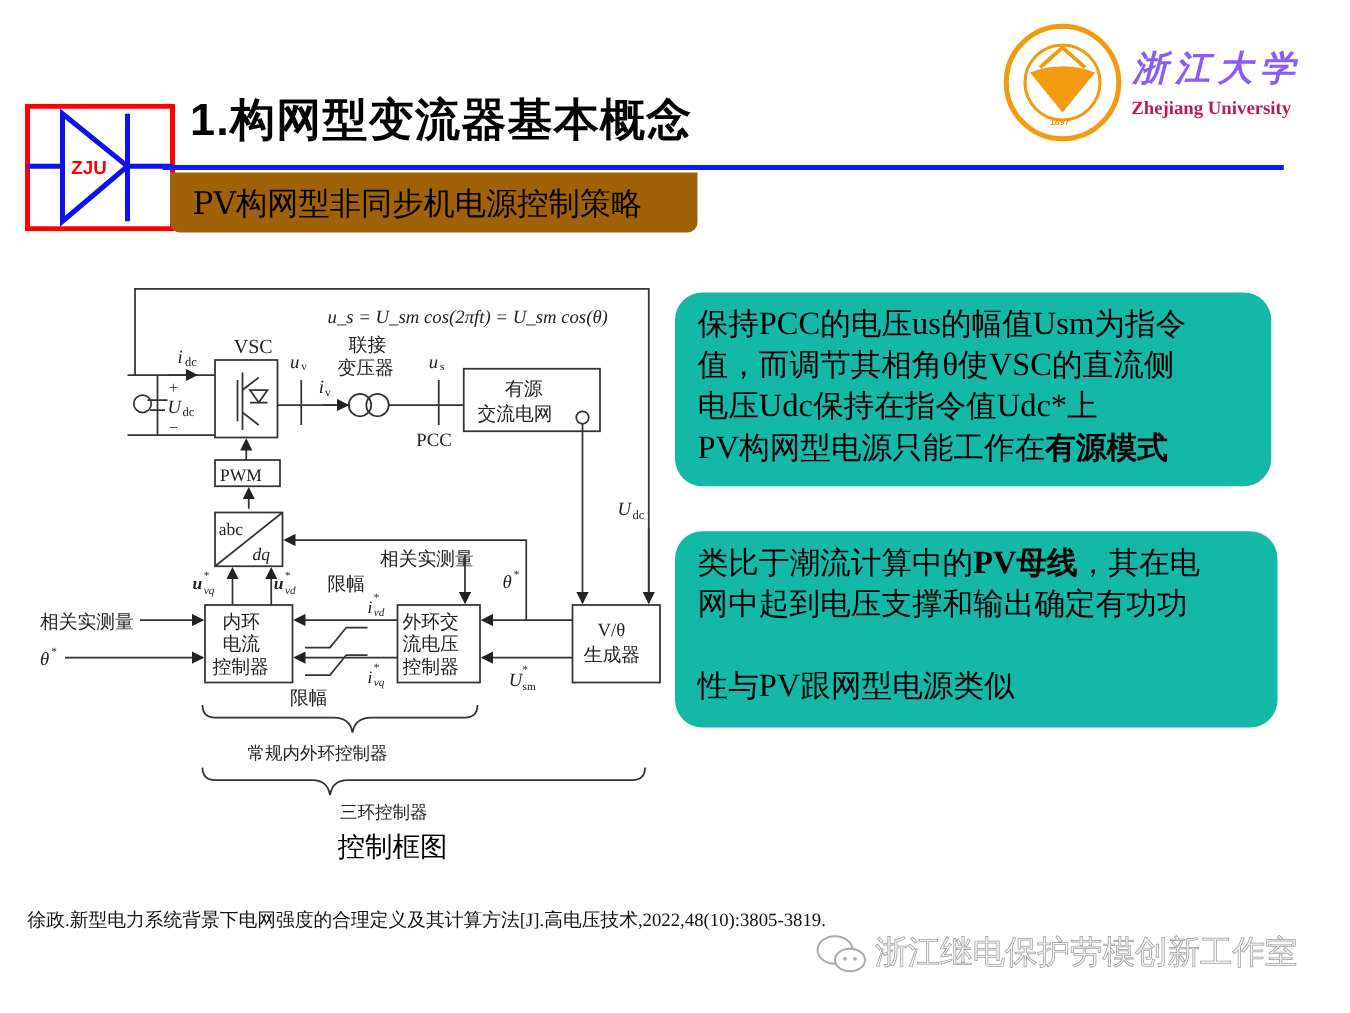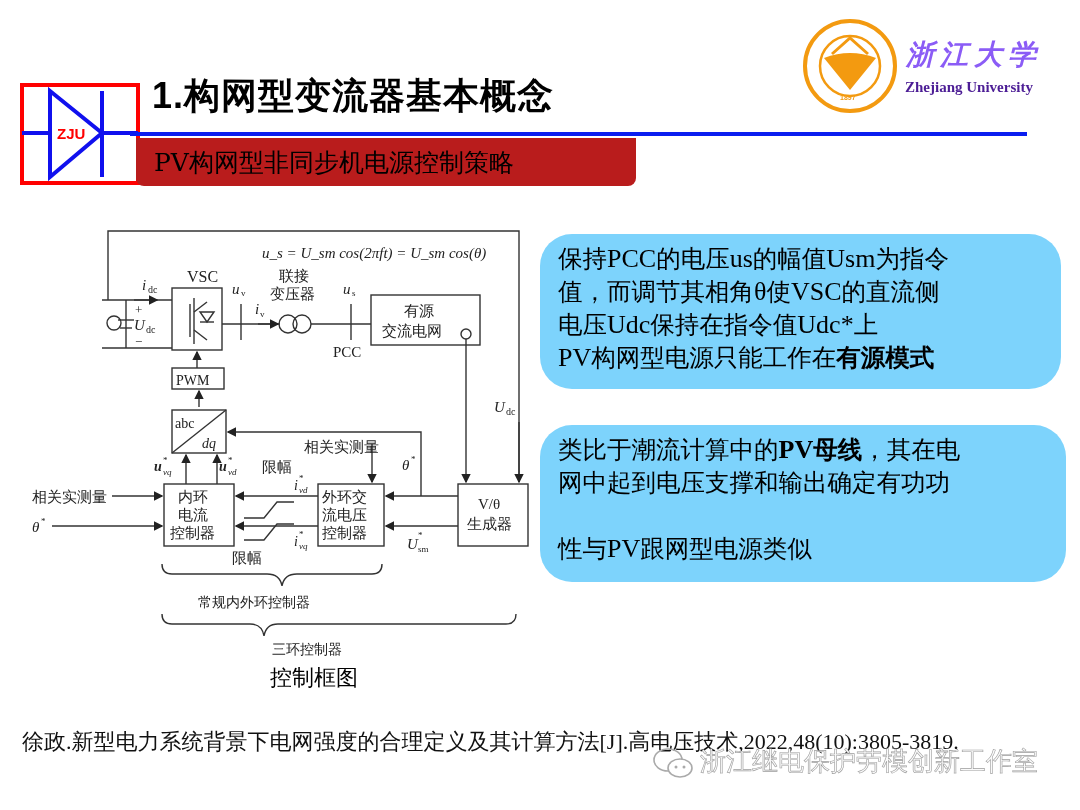--- a/index.html
+++ b/index.html
@@ -8,48 +8,48 @@
   .abs { position:absolute; }
 
   
   .zju-logo { left:20px; top:83px; width:120px; height:102px; }
 
   
   .title { left:152px; top:72px; font-size:36px; font-weight:bold;
            font-family:Liberation Sans, sans-serif; letter-spacing:1px; white-space:nowrap; }
   .rule { left:130px; top:132px; width:897px; height:4px; background:#0a1ef0; }
 
-  .subtitle { left:136px; top:138px; width:500px; height:48px; background:#b91c1c;
+  .subtitle { left:136px; top:138px; width:422px; height:48px; background:#a16207;
               border-radius:0 0 8px 8px; }
   .subtitle span { position:absolute; left:18px; top:8px; font-size:25px;
                    font-family:"DejaVu Serif","Liberation Serif",serif; white-space:nowrap; }
 
   
   .emblem { left:802px; top:18px; width:96px; height:96px; }
   .uni-cn { left:906px; top:36px; font-size:28px; color:#8b5cf6; font-weight:bold;
             font-family:"DejaVu Serif","Liberation Serif",serif; letter-spacing:6px; font-style:italic; white-space:nowrap; }
-  .uni-en { left:905px; top:79px; font-size:15px; color:#4c1d95; font-weight:bold;
+  .uni-en { left:905px; top:79px; font-size:15px; color:#be185d; font-weight:bold;
             font-family:"Liberation Serif","DejaVu Serif",serif; white-space:nowrap; }
 
   
   .diagram { left:22px; top:222px; width:510px; height:480px; }
   .diagram text { font-family:"Liberation Serif","DejaVu Serif",serif; fill:#222; }
 
   .caption { left:270px; top:663px; font-size:22px; white-space:nowrap; }
 
   
-  .box { background:#7dd3fc; border-radius:32px;padding-left:44px; }
+  .box { background:#14b8a6; border-radius:22px; }
   .box1 { left:540px; top:234px; width:477px; height:155px; }
   .box2 { left:540px; top:425px; width:482px; height:157px; }
   .box p { margin:0; position:absolute; left:18px; top:8px; right:10px;
            font-size:24.5px; line-height:33px; font-family:"DejaVu Sans","Liberation Sans",sans-serif; }
   .box .lat { font-family:"Liberation Serif","DejaVu Serif",serif; font-size:26px; }
   .box b { font-weight:bold; }
 
-  .reference { left:22px; top:727px; font-size:22px; white-space:nowrap;
+  .reference { left:22px; top:727px; font-size:15px; white-space:nowrap;
                font-family:"Liberation Serif","DejaVu Serif",serif; color:#111; }
   .watermark { left:652px; top:744px; font-size:26px; color:rgba(150,150,150,0.85); white-space:nowrap;
                -webkit-text-stroke:0.6px rgba(90,90,90,0.6); color:#fafafa; }
   .wm-icon { left:652px; top:746px; width:44px; height:36px; }
 </style>
 </head>
 <body>
 
 <svg class="abs zju-logo" viewBox="0 0 120 102">
   <rect x="2" y="2" width="116" height="98" fill="none" stroke="#ff0000" stroke-width="4"></rect>

